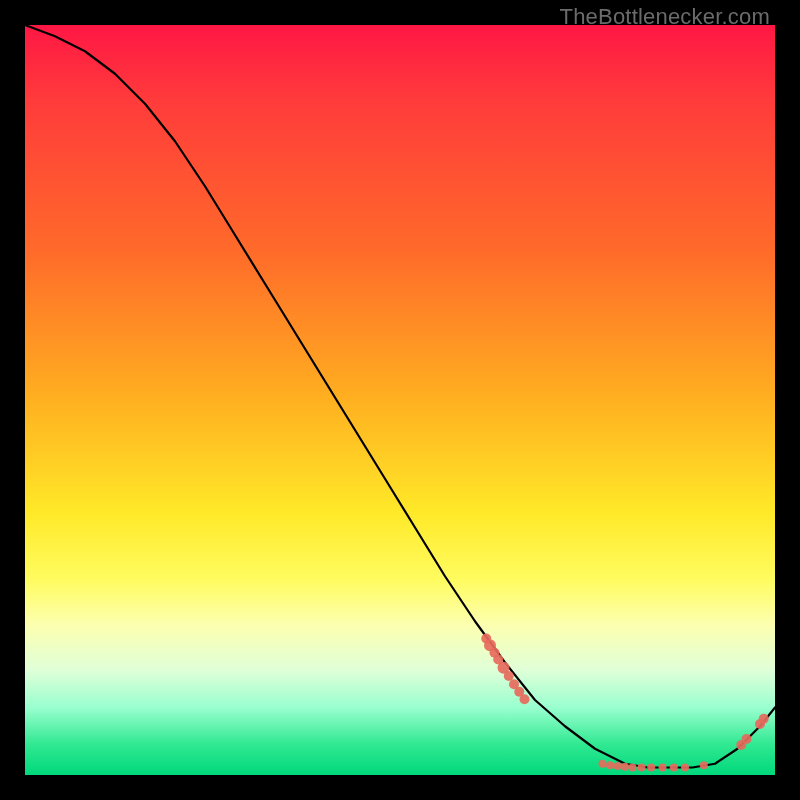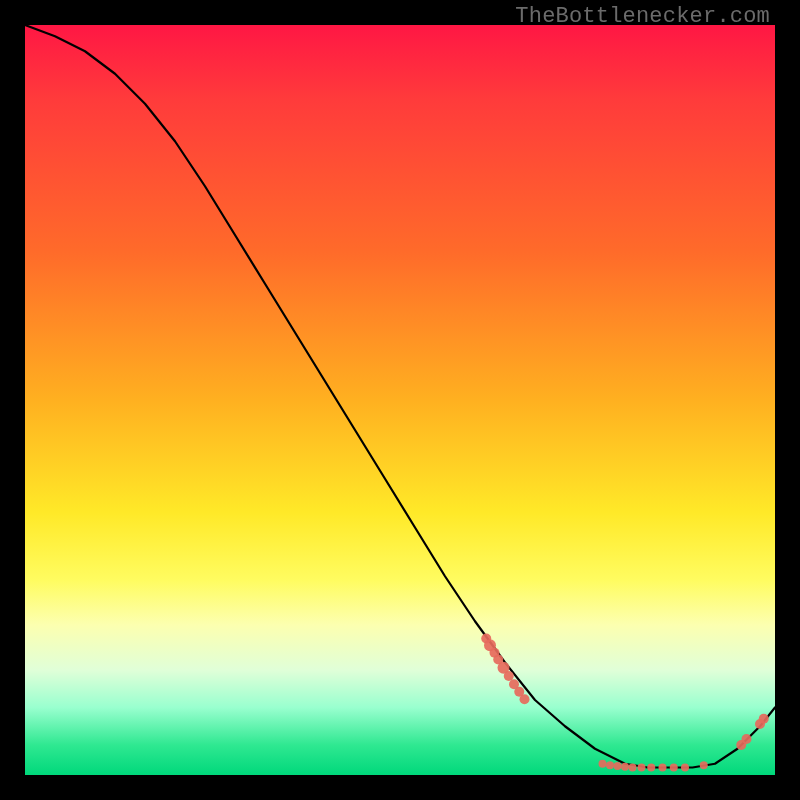--- a/index.html
+++ b/index.html
@@ -39,21 +39,21 @@
       #2fe891 96%,
       #00d87b 100%
     );
   }
   .watermark {
     position: absolute;
     top: 4px;
     right: 30px;
     color: #6b6b6b;
     font-size: 22px;
-    font-family: Liberation Mono, monospace;
+    font-family: Liberation Sans, sans-serif;
     letter-spacing: 0.2px;
     user-select: none;
   }
   svg.overlay {
     position: absolute;
     left: 0;
     top: 0;
     width: 750px;
     height: 750px;
     overflow: visible;

